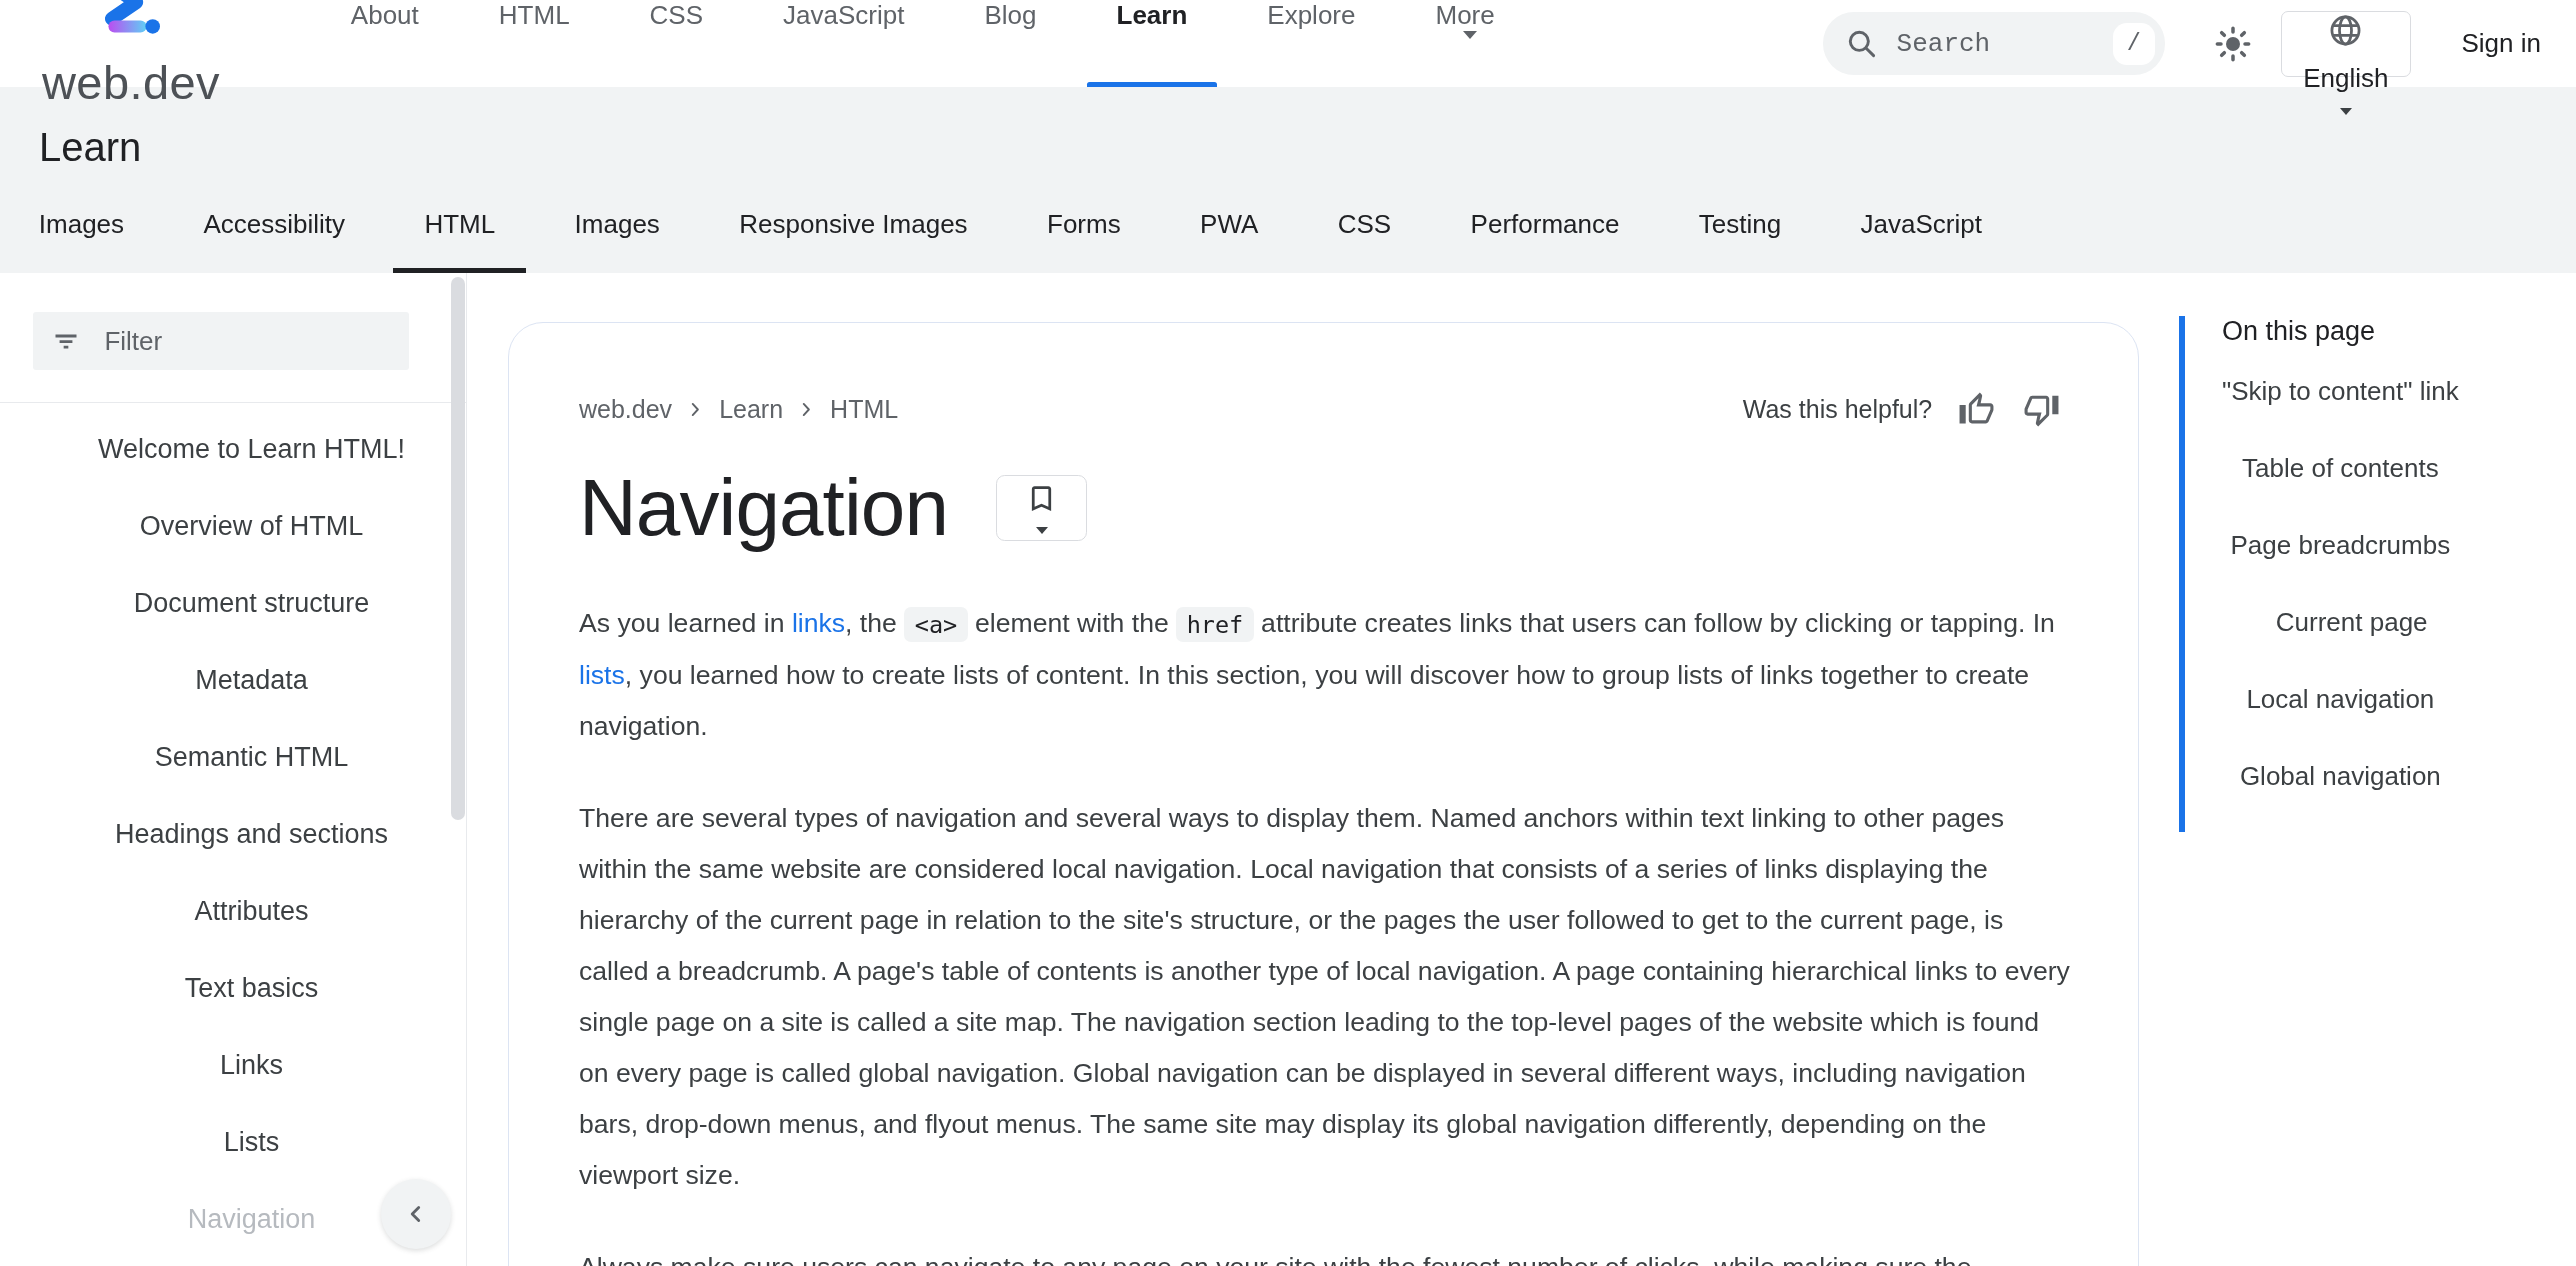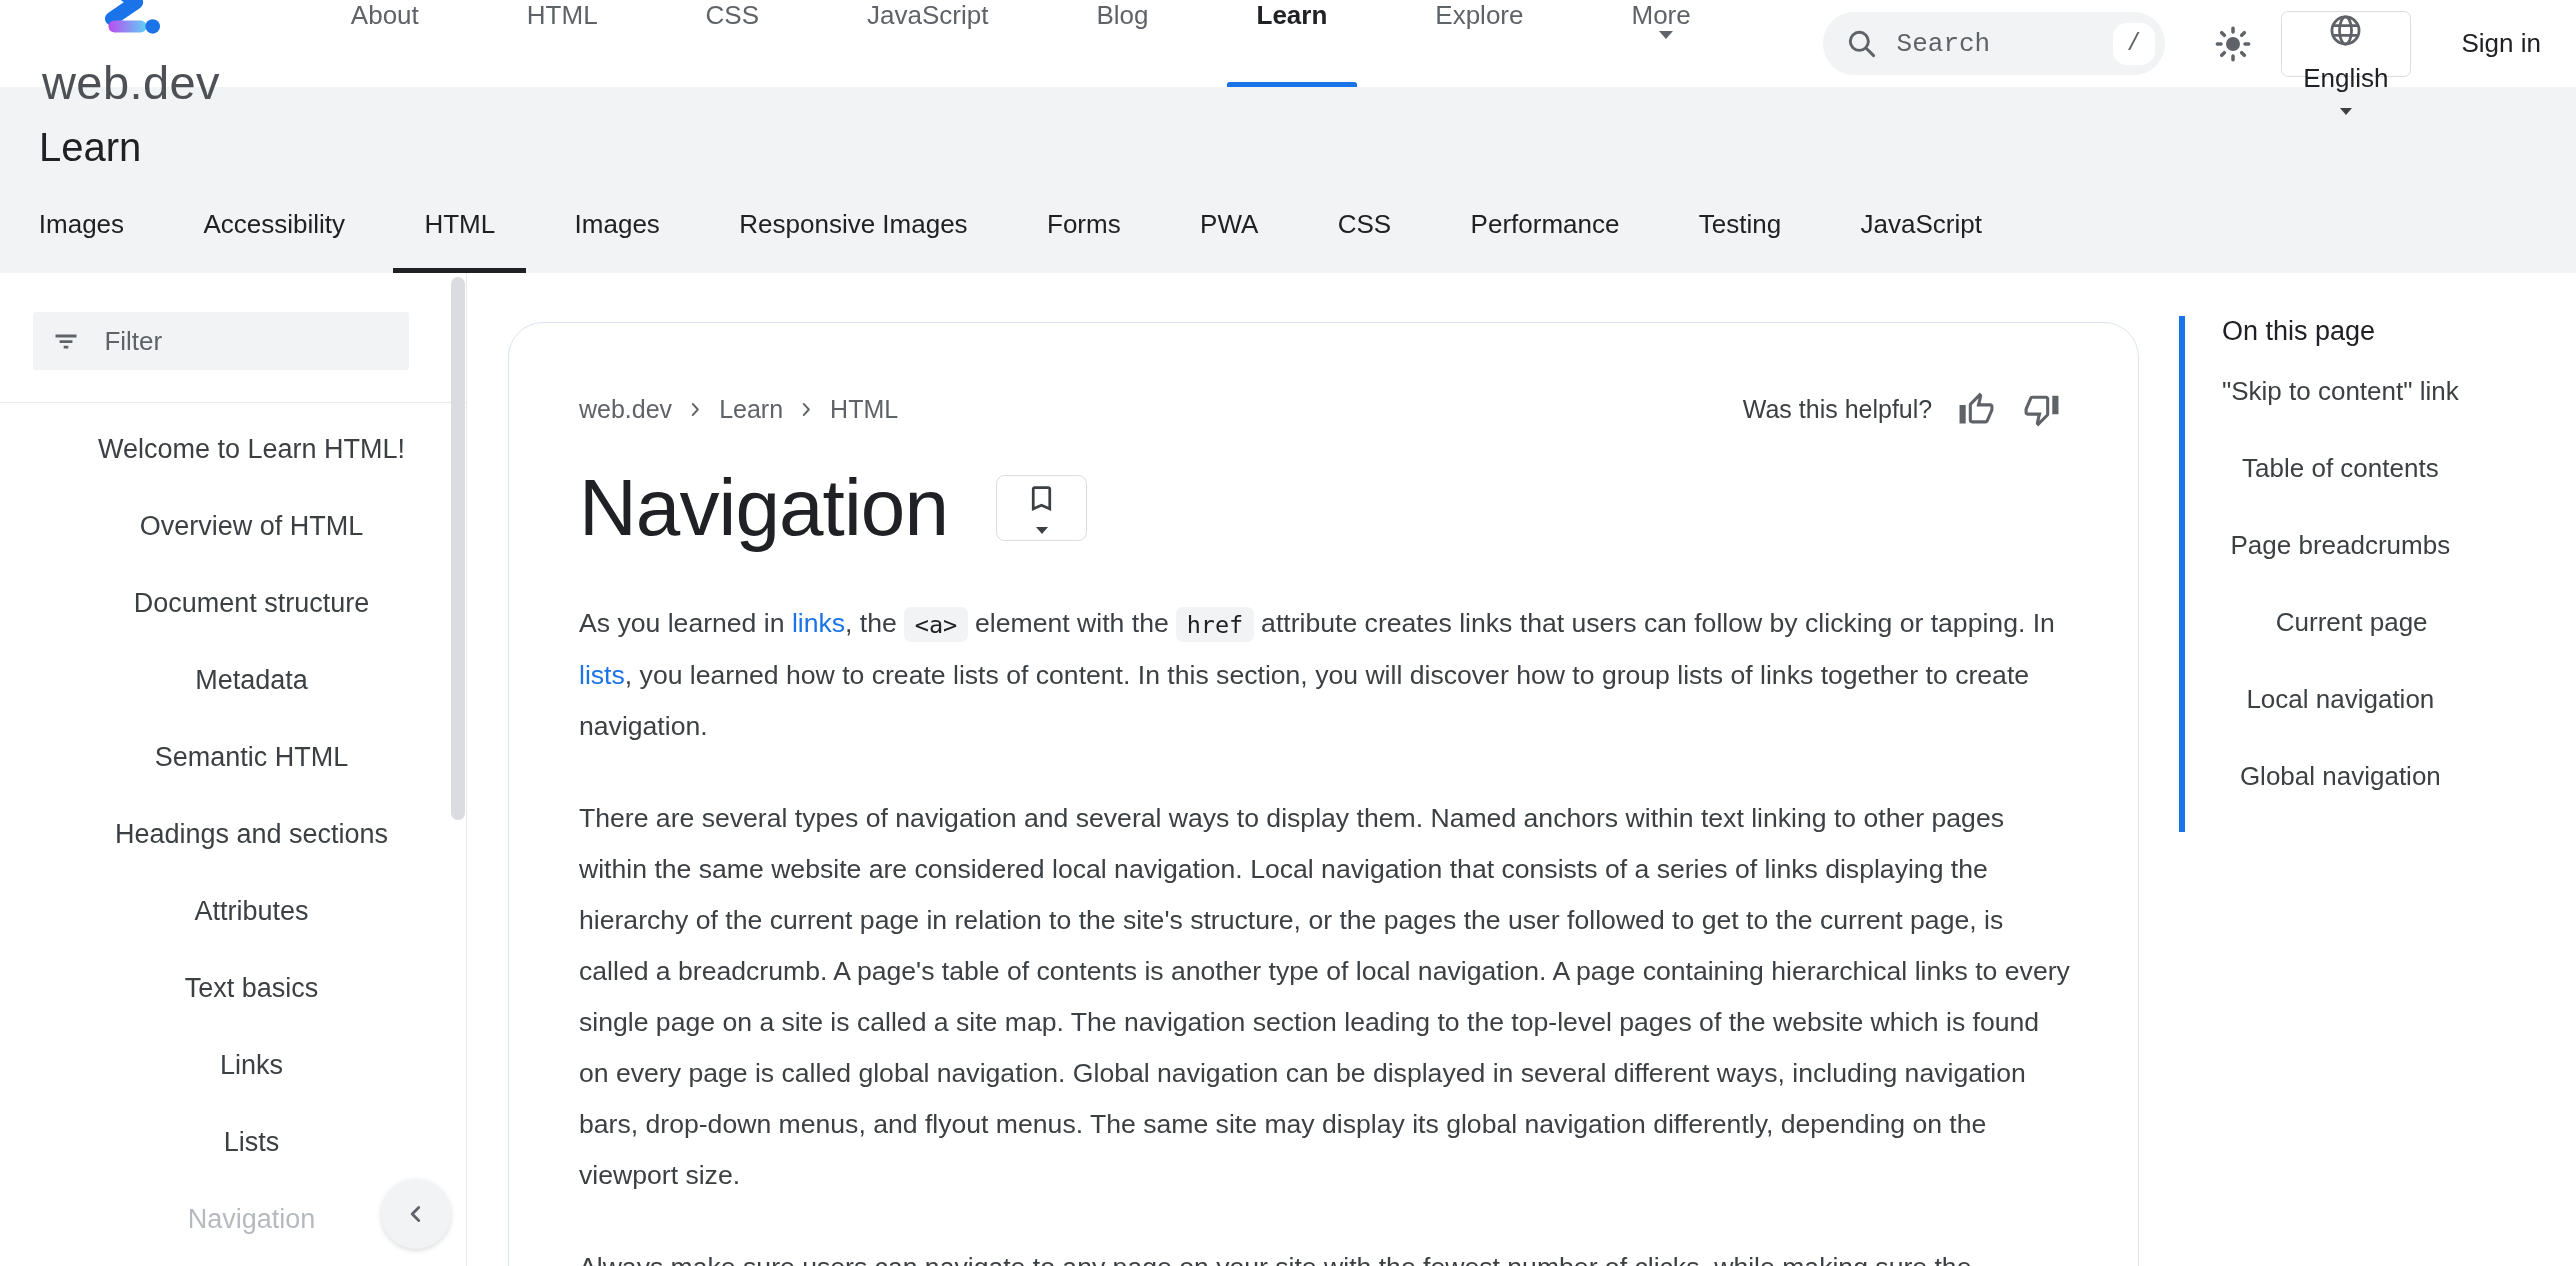--- a/index.html
+++ b/index.html
@@ -13,21 +13,21 @@
   button { background:none; border:none; cursor:pointer; font-family:inherit;flex-direction:column; }
   a { text-decoration:none; cursor:pointer;flex-direction:column; }
 
   
   .header {
     position:absolute; left:0; top:0; width:2576px; height:87px;
     background:#fff; display:flex; align-items:center; padding:0 35px 0 42px; z-index:5;
   }
   .logo { display:flex; align-items:center; gap:19px; }
   .logo-text { font-size:47px; color:#4d5156; letter-spacing:0.4px; }
-  .topnav { display:flex; align-items:center; gap:108px; margin-left:131px; height:87px; }
+  .topnav { display:flex; align-items:center; gap:80px; margin-left:131px; height:87px; }
   .topnav a {
     position:relative; display:flex; align-items:center; height:87px;
     font-size:26px; color:#5f6368;
   }
   .topnav a.active { color:#202124; font-weight:600; }
   .topnav a.active::after {
     content:""; position:absolute; left:-30px; right:-30px; bottom:0; height:5.2px;
     background:#1a73e8; border-radius:2.6px 2.6px 0 0;
   }
   .caret { width:0; height:0; border-left:7px solid transparent; border-right:7px solid transparent;

